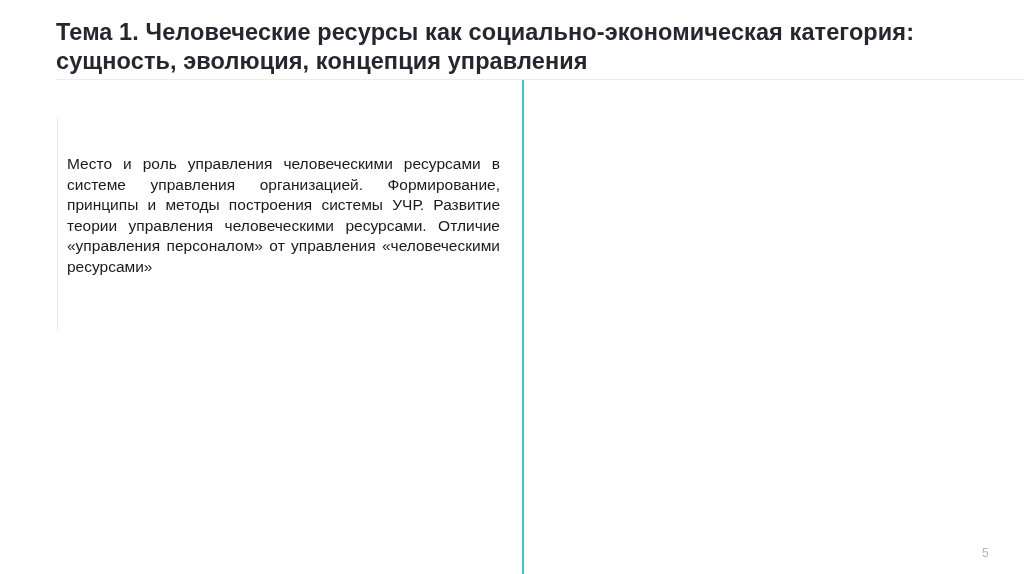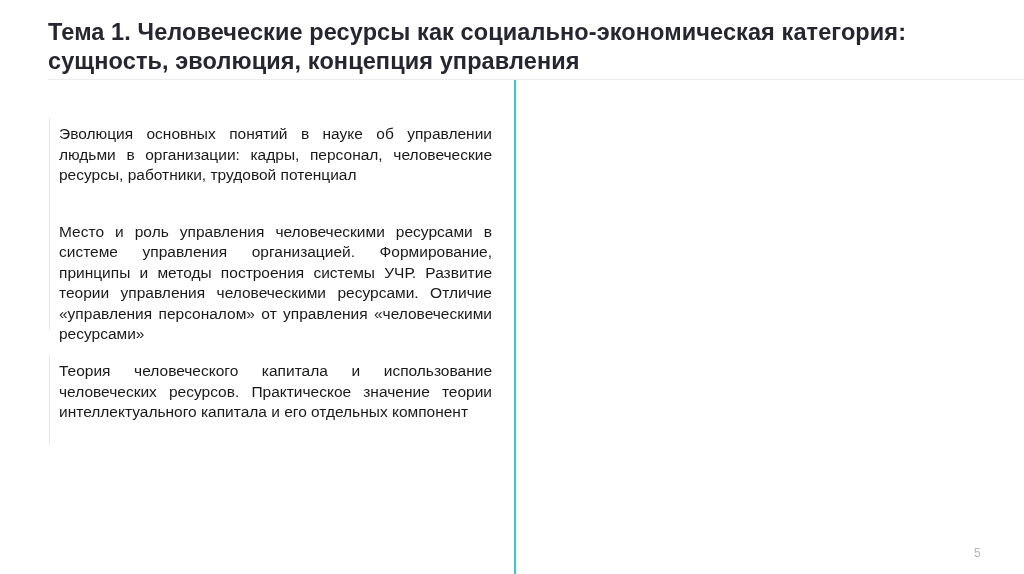--- a/index.html
+++ b/index.html
@@ -9,21 +9,21 @@
     }
     body {
       width: 1024px;
       height: 574px;
       position: relative;
       overflow: hidden;
       font-family: "Liberation Sans", sans-serif;
     }
     .slide {
       position: absolute;
-      left: 4px; top: 0;
+      left: 12px; top: 0;
       width: 876px;
       height: 574px;
       background: #ffffff;
     }
     .title {
       position: absolute;
       left: 44px;
       top: 18px;
       width: 900px;
       margin: 0;
@@ -95,22 +95,18 @@
 </head>
 <body>
 
 <div class="slide">
   <h1 class="title">Тема 1. Человеческие ресурсы как социально-экономическая категория: сущность, эволюция, концепция управления</h1>
   <div class="title-rule"></div>
 
   <div class="v-divider"></div>
 
   <div class="block block-1">
-    <p class="p1">Эволюция основных понятий в науке об управлении людьми в организации: кадры, персонал, человеческие ресурсы, работники, трудовой потенциал</p>
     <p class="p2">Место и роль управления человеческими ресурсами в системе управления организацией. Формирование, принципы и методы построения системы УЧР. Развитие теории управления человеческими ресурсами. Отличие «управления персоналом» от управления «человеческими ресурсами»</p>
   </div>
 
-  <div class="block block-2">
-    <p>Теория человеческого капитала и использование человеческих ресурсов. Практическое значение теории интеллектуального капитала и его отдельных компонент</p>
-  </div>
 
   <div class="page-num">5</div>
 </div>
 
 </body></html>

